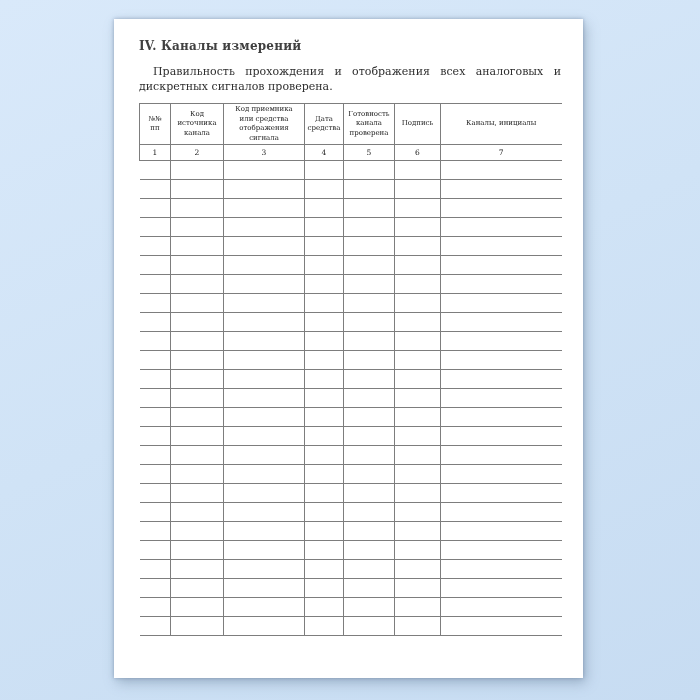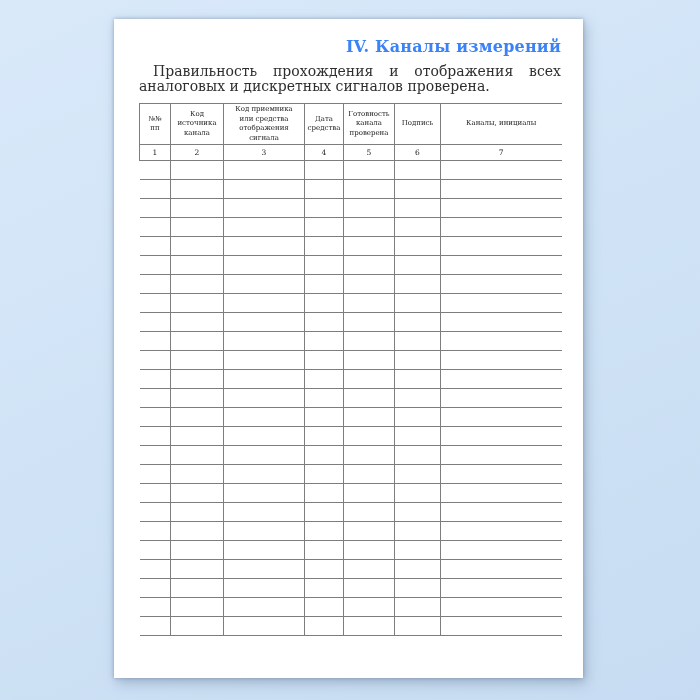--- a/index.html
+++ b/index.html
@@ -14,25 +14,25 @@
     background:linear-gradient(155deg,var(--background-top) 0%,#d0e3f6 48%,var(--background-bottom) 100%);
   }
   .page{
     position:absolute;left:114px;top:19px;width:469px;height:659px;
     background:var(--paper);
     box-shadow:0 0 4px rgba(96,118,145,.55), 3px 5px 12px rgba(96,118,145,.4);
     padding:20px 22px 0 25px;
     color:var(--text);
   }
   .title{
-    font-size:16px;font-weight:700;text-align:right;
-    letter-spacing:.2px;line-height:15px;margin:0 0 10px 0;color:#3b82f6;
+    font-size:12px;font-weight:700;text-align:left;
+    letter-spacing:.2px;line-height:15px;margin:0 0 10px 0;color:#404040;
   }
   .intro{
-    font-size:14px;line-height:15px;text-align:justify;
+    font-size:11px;line-height:15px;text-align:justify;
     text-indent:14px;margin:0 0 9px 0;width:422px;color:#2e2e2e;
   }
   table.form-table{
     border-collapse:collapse;table-layout:fixed;width:422px;
   }
   table.form-table tr{border-top:1px solid var(--table-line);}
   table.form-table tr:last-child{border-bottom:1px solid var(--table-line);}
   table.form-table td{overflow:hidden;}
   table.form-table td + td{border-left:1px solid var(--table-line);}
   tr.hdr-row td:first-child, tr.num-row td:first-child{border-left:1px solid var(--table-line);}

